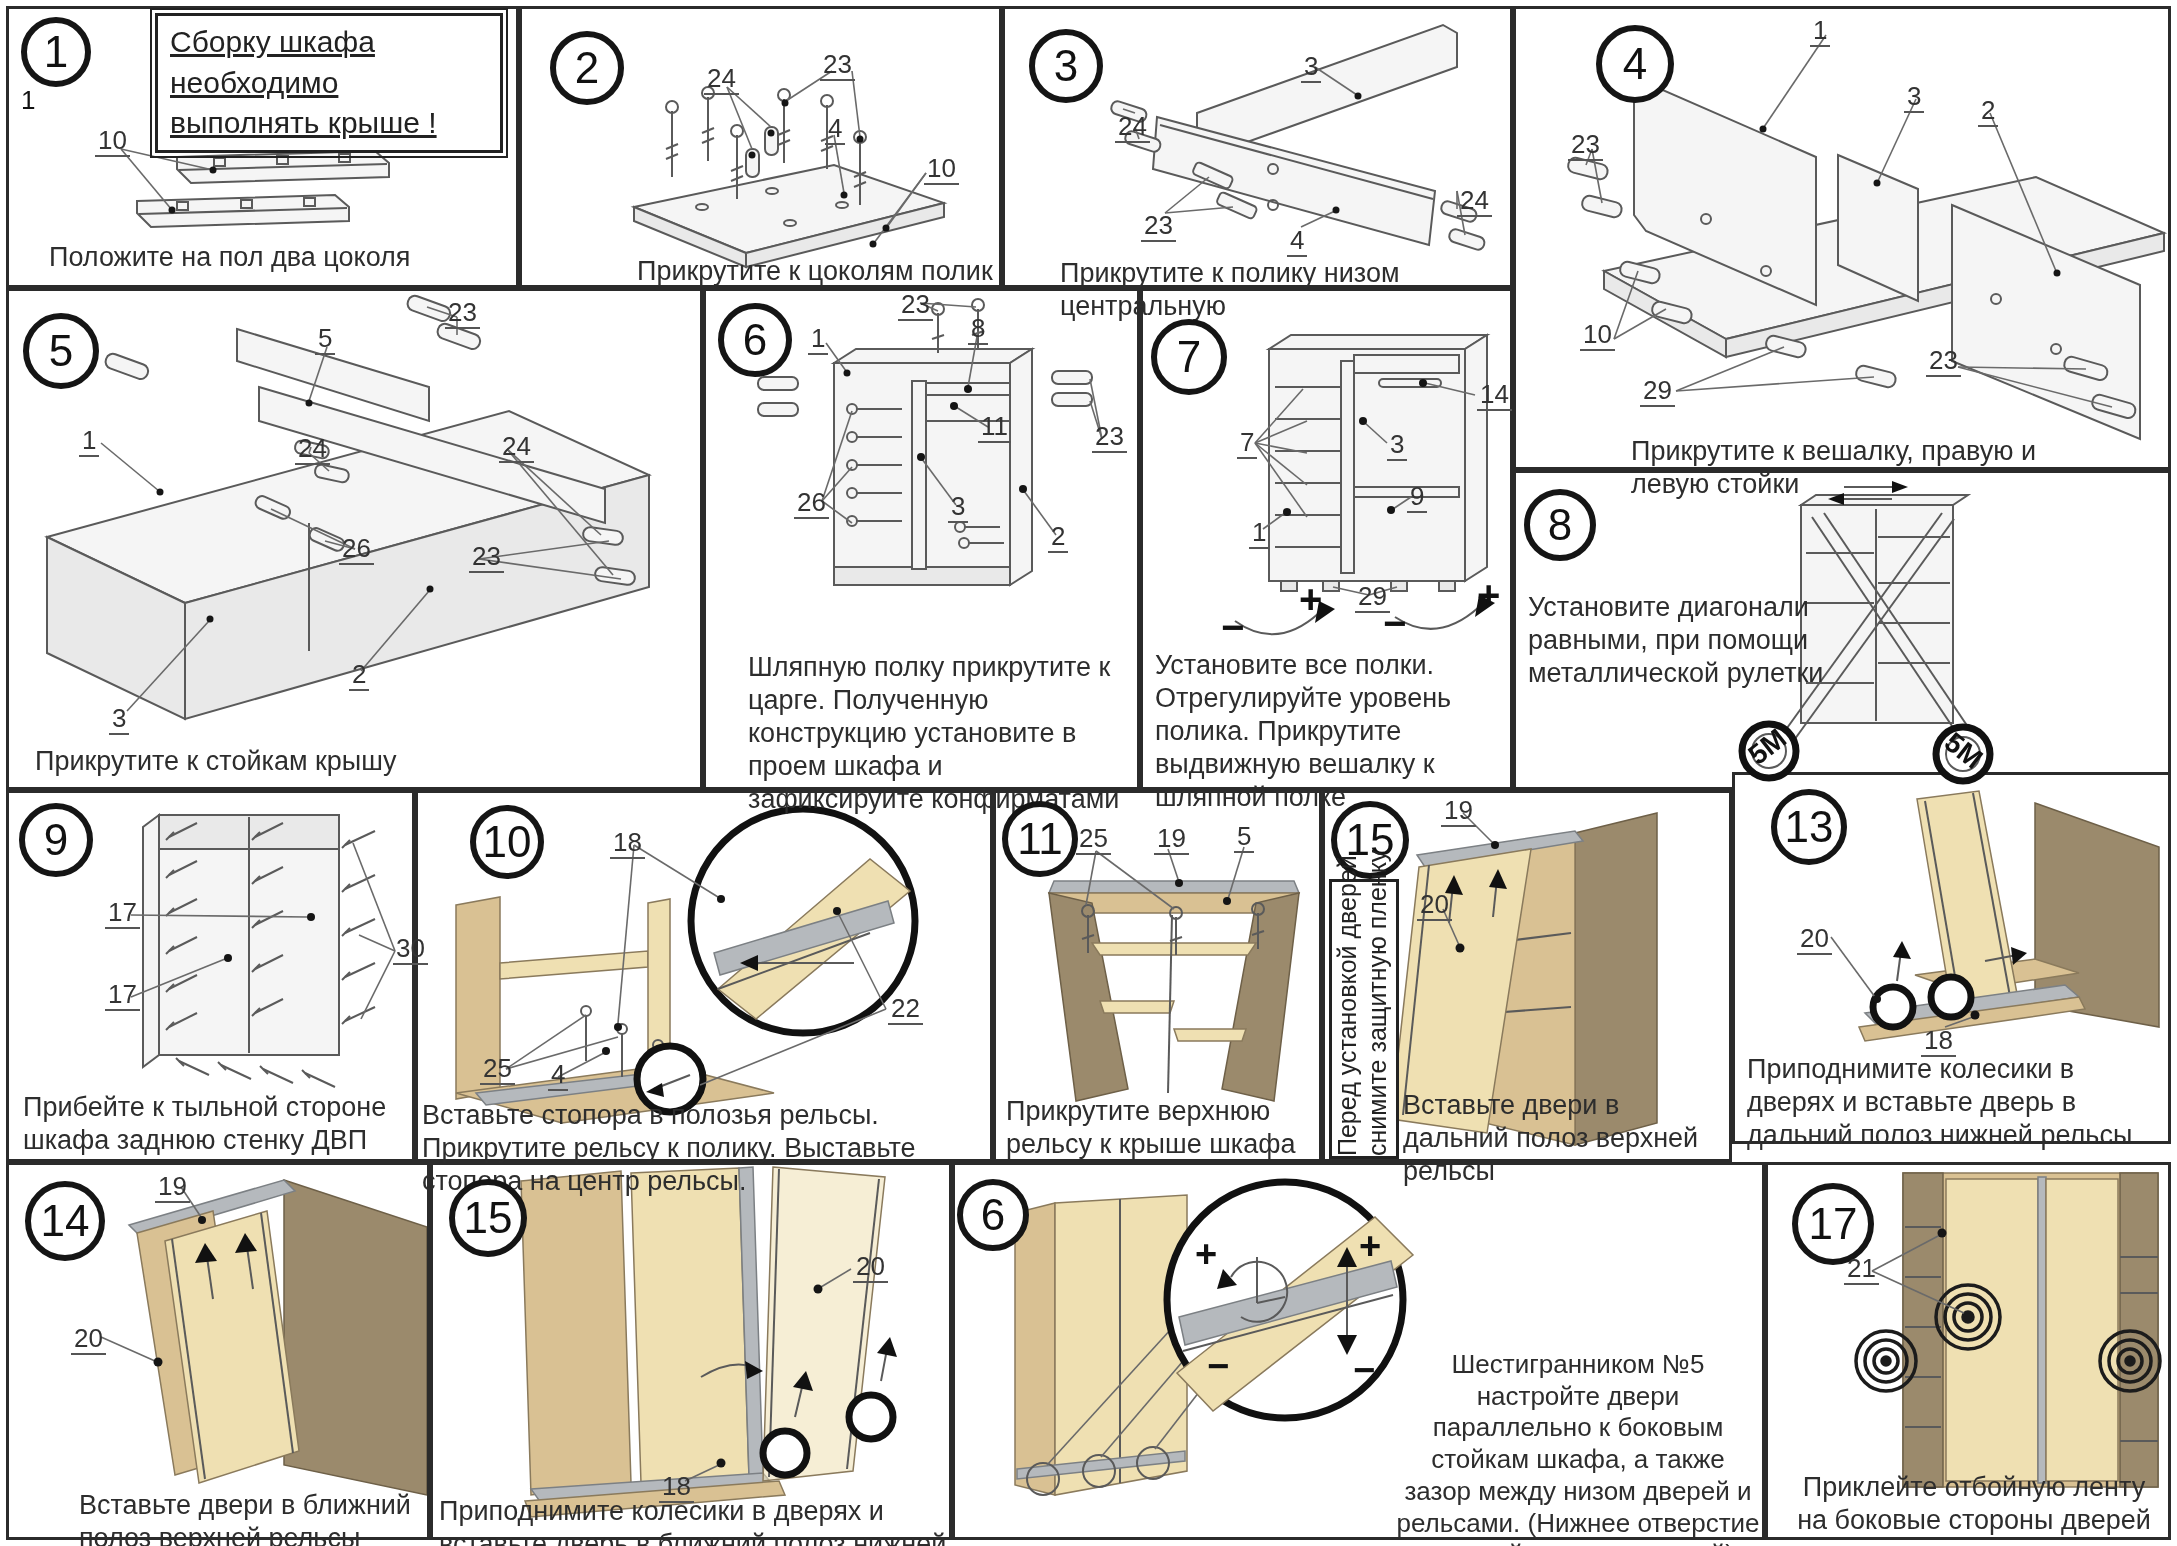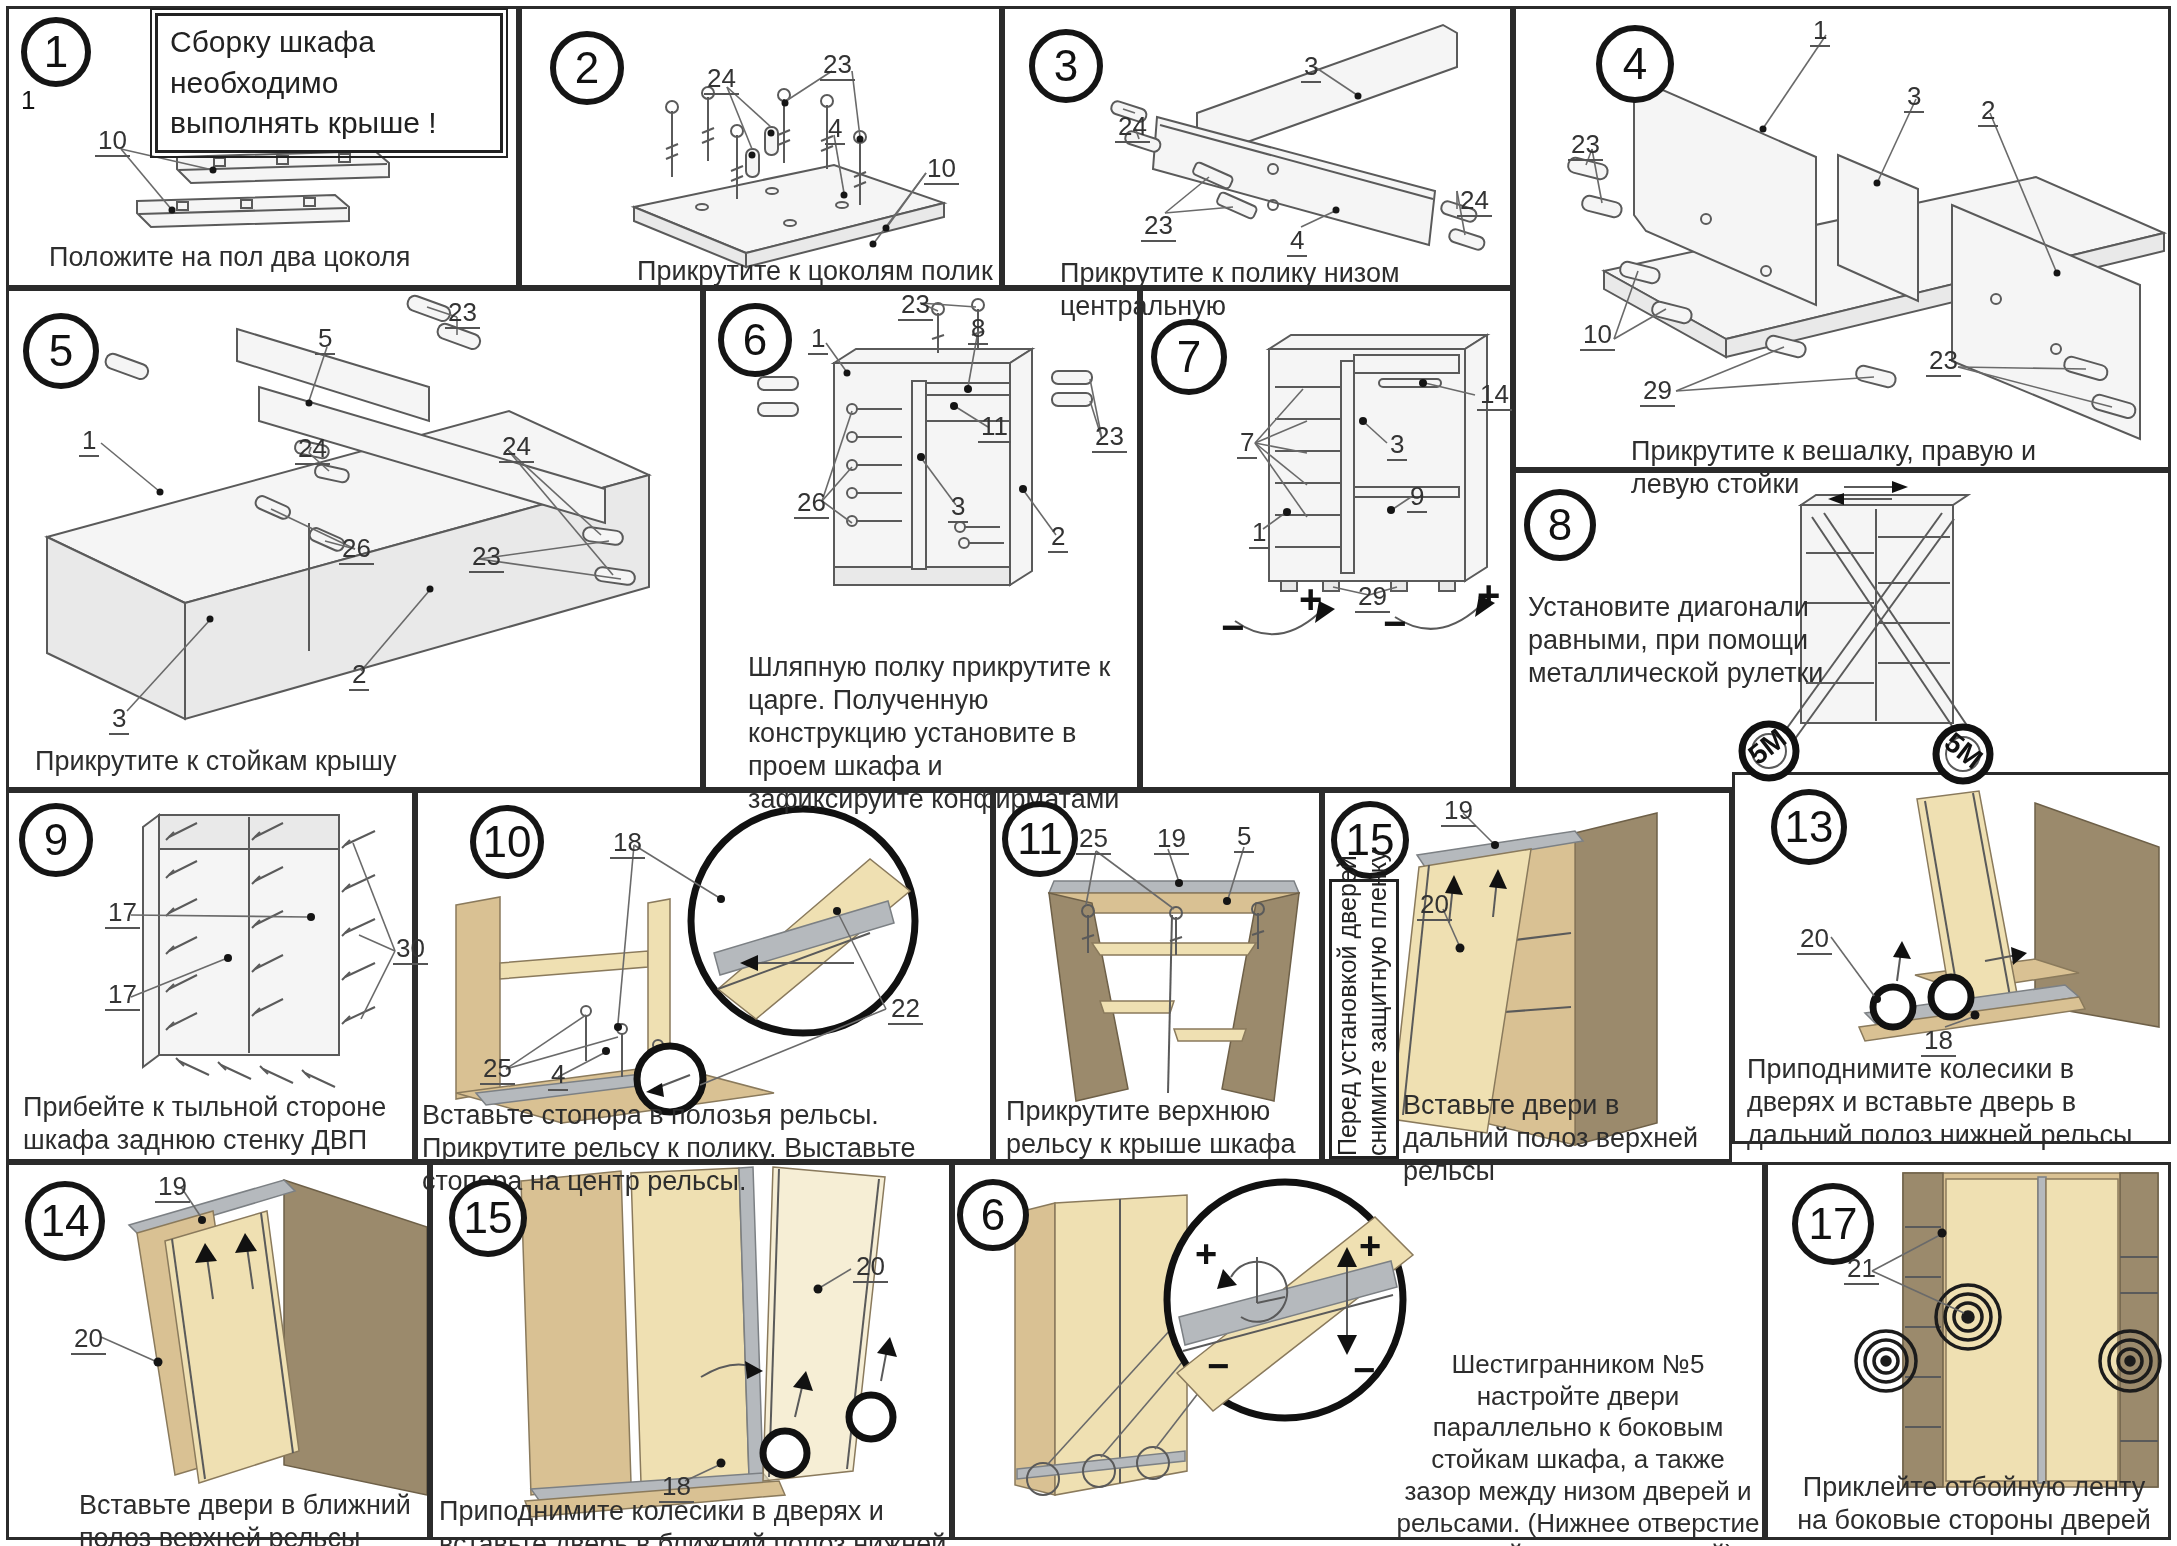--- a/index.html
+++ b/index.html
@@ -11,21 +11,21 @@
     font-size:44px;color:#111;z-index:5;}
   .cap{position:absolute;font-size:27px;line-height:1.22;color:#2d2d2d;z-index:4;}
   .cap.center{text-align:center;}
   .pl{position:absolute;font-size:26px;color:#333;line-height:1;
     border-bottom:2px solid #555;padding:0 3px 2px;z-index:6;background:transparent;}
   .sym{position:absolute;font-size:40px;font-weight:bold;color:#111;line-height:1;z-index:6;}
   .tape{position:absolute;font-size:28px;font-weight:bold;color:#111;z-index:6;}
   .art{position:absolute;left:0;top:0;z-index:1;}
   .warn{position:absolute;border:3px solid #222;outline:2px solid #222;outline-offset:3px;
     background:#fff;padding:6px 12px;font-size:30px;line-height:1.35;z-index:7;}
-  .warn span{display:block;}
+  .warn span{display:block;text-decoration:underline;}
   .vnote{position:absolute;border:3px solid #222;background:#fff;z-index:6;}
   .vnote .vtext{position:absolute;transform:rotate(-90deg);transform-origin:center;
     text-align:center;font-size:25px;line-height:1.2;white-space:nowrap;}
   
   svg .pn{fill:#f5f5f5;stroke:#5a5a5a;stroke-width:2;}
   svg .pn2{fill:#e9e9e9;stroke:#5a5a5a;stroke-width:2;}
   svg .ln{stroke:#5a5a5a;stroke-width:2;fill:none;}
   svg .ld{stroke:#6a6a6a;stroke-width:1.6;fill:none;}
   svg .dt{fill:#151515;}
   svg .wl{fill:#efe0b2;stroke:#8a7a5c;stroke-width:1.5;}
@@ -385,20 +385,21 @@
     <span class="pl" style="left:334px;top:90px">14</span>
     <span class="pl" style="left:94px;top:138px">7</span>
     <span class="pl" style="left:244px;top:140px">3</span>
     <span class="pl" style="left:264px;top:192px">9</span>
     <span class="pl" style="left:106px;top:228px">1</span>
     <span class="pl" style="left:212px;top:292px">29</span>
     <span class="sym" style="left:78px;top:316px">−</span>
     <span class="sym" style="left:156px;top:288px">+</span>
     <span class="sym" style="left:240px;top:312px">−</span>
     <span class="sym" style="left:334px;top:284px">+</span>
+    <div class="cap" style="left:12px;top:358px;width:352px">Установите все полки. Отрегулируйте уровень полика. Прикрутите выдвижную вешалку к шляпной полке</div>
   </section>
 
   <section class="cell" style="left:1513px;top:470px;width:658px;height:320px">
     <div class="badge" style="left:8px;top:16px;width:60px;height:60px">
         <span>8</span>
       </div>
     <svg class="art" width="652" height="314" viewBox="0 0 652 314">
       <rect class="pn" x="285" y="32" width="152" height="218"></rect>
       <polygon class="pn" points="285,32 300,22 452,22 437,32"></polygon>
       <line class="ln" x1="360" y1="36" x2="360" y2="248"></line>

